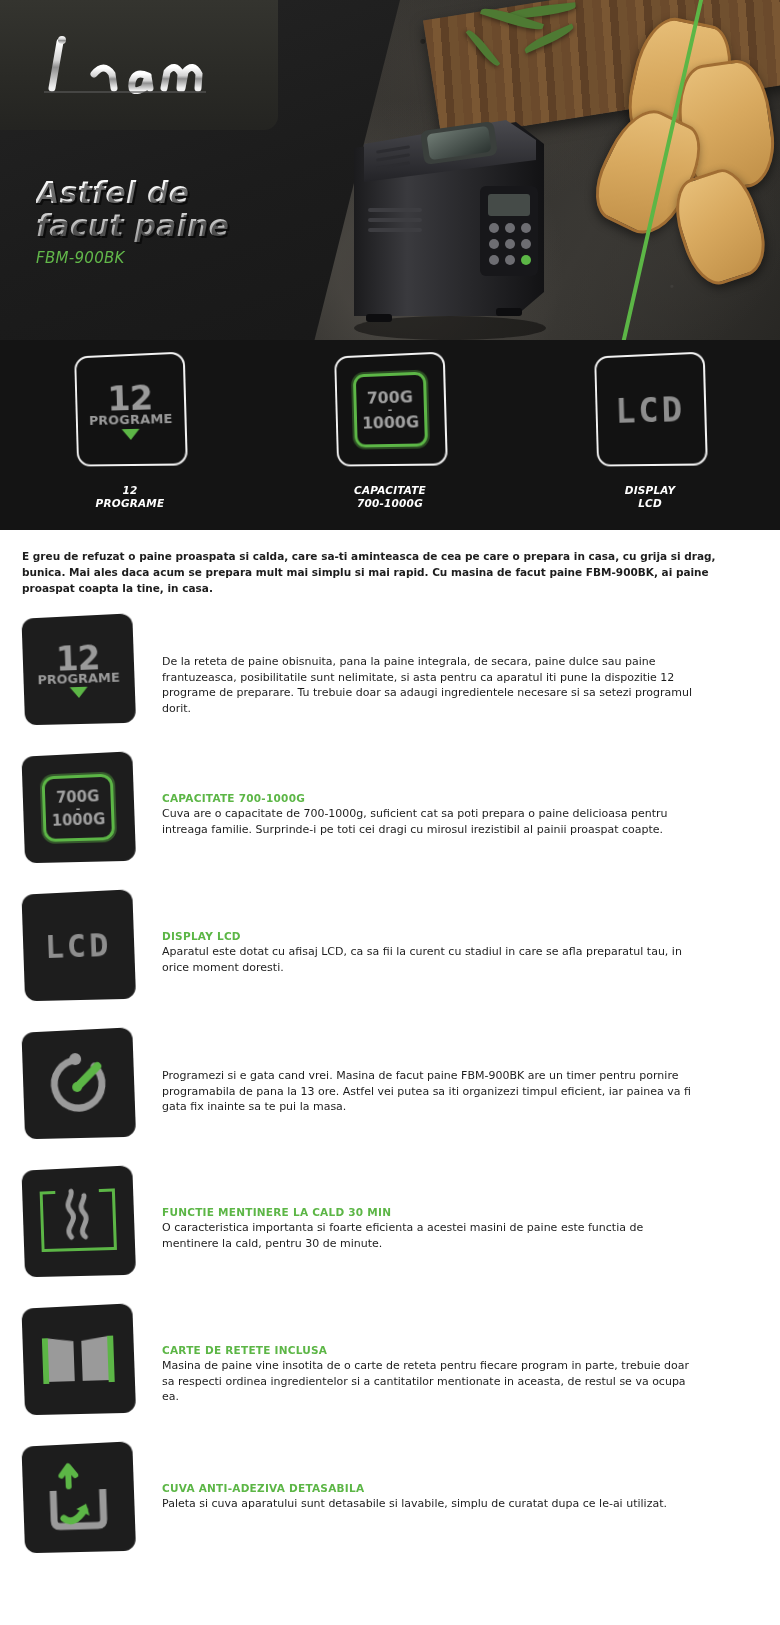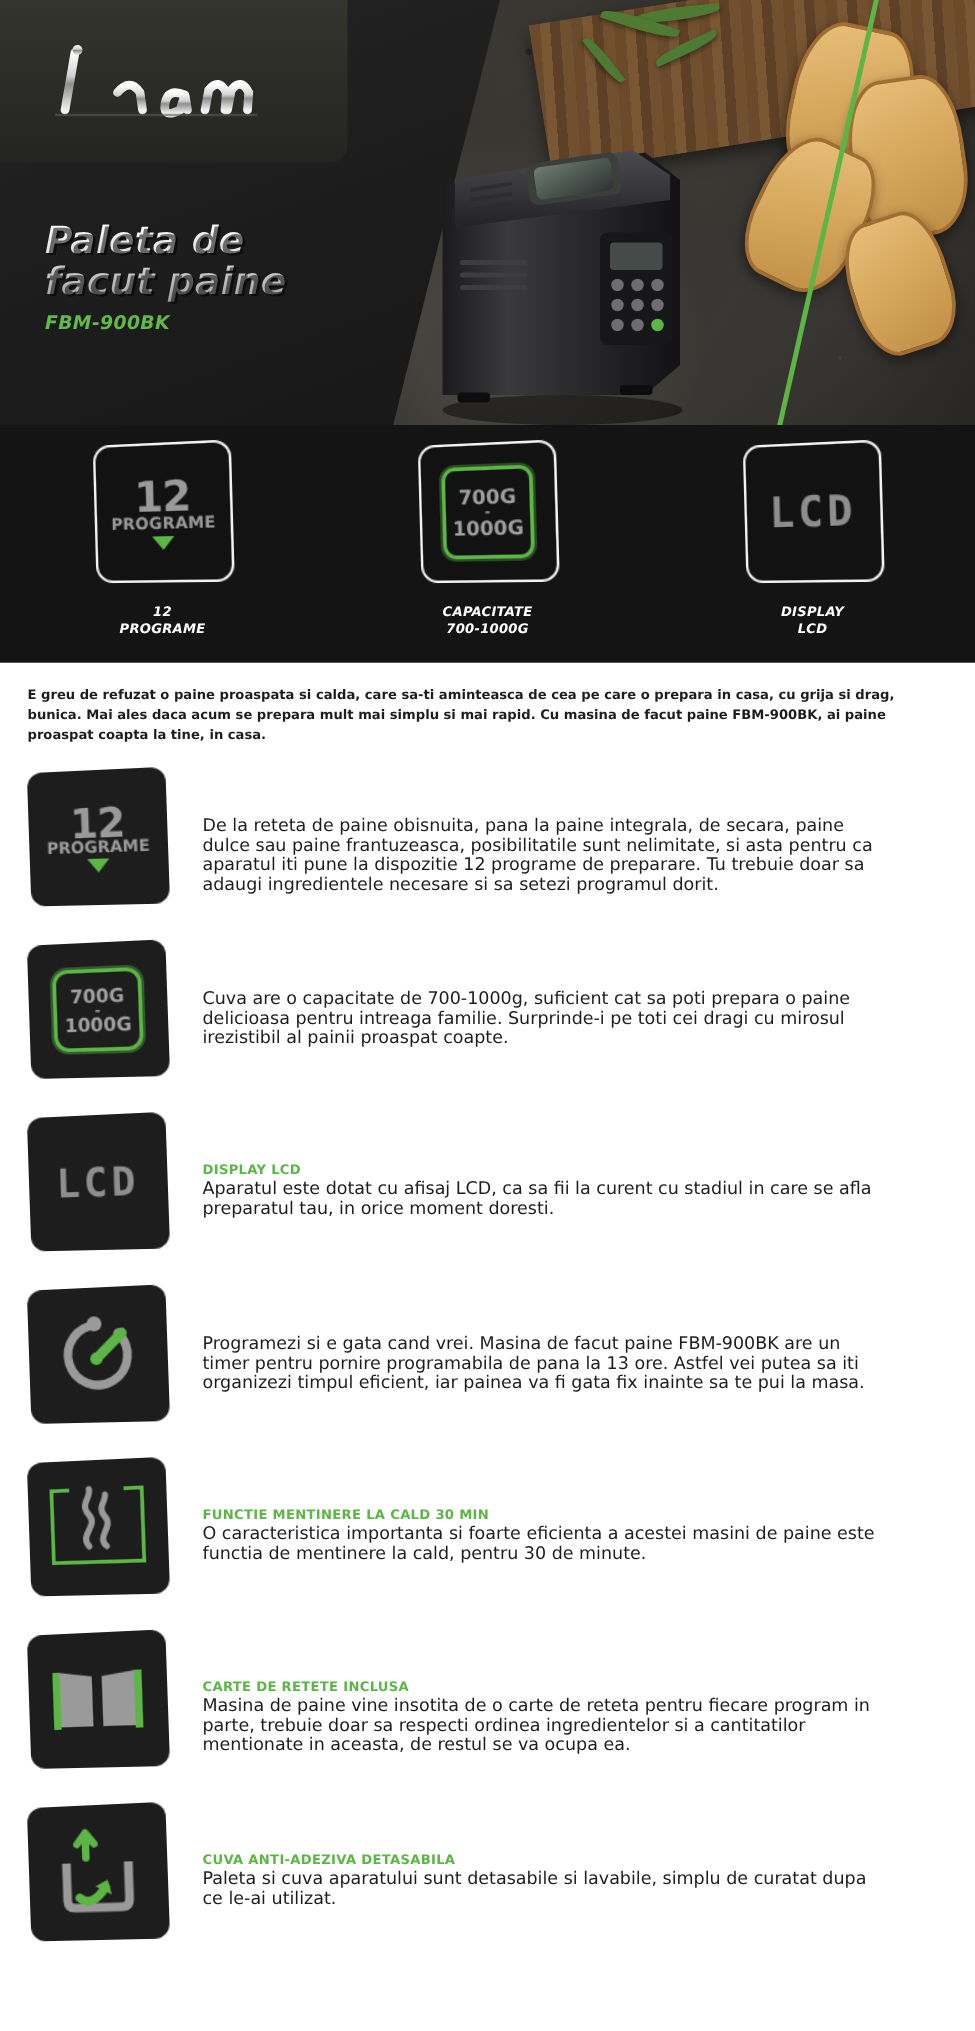--- a/index.html
+++ b/index.html
@@ -131,21 +131,21 @@
     text-shadow: 2px 2px 0 rgba(0,0,0,.55);
     background: linear-gradient(180deg,#ffffff 0%,#dcdcdc 45%,#9d9d9d 100%);
     -webkit-background-clip: text;
     background-clip: text;
     -webkit-text-fill-color: transparent;
   }
   .hero-model {
     margin-top: 7px;
     font-family: "DejaVu Sans", sans-serif;
     font-size: 15px;
-    font-weight: bold;
+    font-weight: normal;
     font-style: italic;
     color: #62b84a;
     letter-spacing: .3px;
   }
 
   
   .machine {
     position:absolute;
     left: 330px; top: 78px;
     width: 250px; height: 262px;
@@ -282,21 +282,21 @@
   .feature-title {
     font-family: "DejaVu Sans", sans-serif;
     font-size: 10.5px;
     font-weight: bold;
     color: #5cb646;
     letter-spacing: .25px;
     margin-bottom: 2px;
   }
   .feature-text {
     font-family: "DejaVu Sans", sans-serif;
-    font-size: 14px;
+    font-size: 11px;
     line-height: 15.5px;
     color: #1d1d1d;
     max-width: 540px;
   }
 
   
   .fg-programe { text-align:center; line-height:1; }
   .fg-programe .num { font-family:"DejaVu Sans",sans-serif; font-weight:bold; font-size:33px; color:#9a9a9a; letter-spacing:-1px;}
   .fg-programe .word { font-family:"DejaVu Sans",sans-serif; font-weight:bold; font-size:13px; color:#9a9a9a; margin-top:-3px;}
   .fg-programe .tri { width:0;height:0;margin:2px auto 0;border-left:9px solid transparent;border-right:9px solid transparent;border-top:11px solid #5cb646;}
@@ -365,21 +365,21 @@
         <path d="M134 62 l3 -16 q8 -10 14 2 l-1 14 M152 62 l3 -16 q8 -10 14 2 l-1 14"></path>
         <path d="M130 62 L176 62"></path>
       </g>
       <g stroke="#5a5a5a" stroke-width="2" opacity=".6" fill="none">
         <path d="M14 66 L176 66"></path>
       </g>
     </svg>
   </div>
 
   <div class="hero-title">
-    <h1><span>Paleta de</span><br><span>facut paine</span></h1>
+    <h1><span>Astfel de</span><br><span>facut paine</span></h1>
     <div class="hero-model">FBM-900BK</div>
   </div>
 
   <svg class="machine" viewBox="0 0 250 262">
     <defs>
       <linearGradient id="body" x1="0" y1="0" x2="1" y2="0">
         <stop offset="0%" stop-color="#1b1b1d"></stop>
         <stop offset="28%" stop-color="#3a3a3e"></stop>
         <stop offset="62%" stop-color="#27272a"></stop>
         <stop offset="100%" stop-color="#121214"></stop>
@@ -502,20 +502,21 @@
     <div class="feature-icon">
       <div class="ftile">
         <div class="fg-capacitate">
           <span>700G</span>
           <span class="dash">-</span>
           <span>1000G</span>
         </div>
       </div>
     </div>
     <div class="feature-body">
+      <div class="feature-title">CAPACITATE 700-1000G</div>
       <div class="feature-text">Cuva are o capacitate de 700-1000g, suficient cat sa poti prepara o paine delicioasa pentru intreaga familie. Surprinde-i pe toti cei dragi cu mirosul irezistibil al painii proaspat coapte.</div>
     </div>
   </div>
 
   <div class="feature">
     <div class="feature-icon">
       <div class="ftile">
         <div class="fg-lcd">LCD</div>
       </div>
     </div>

